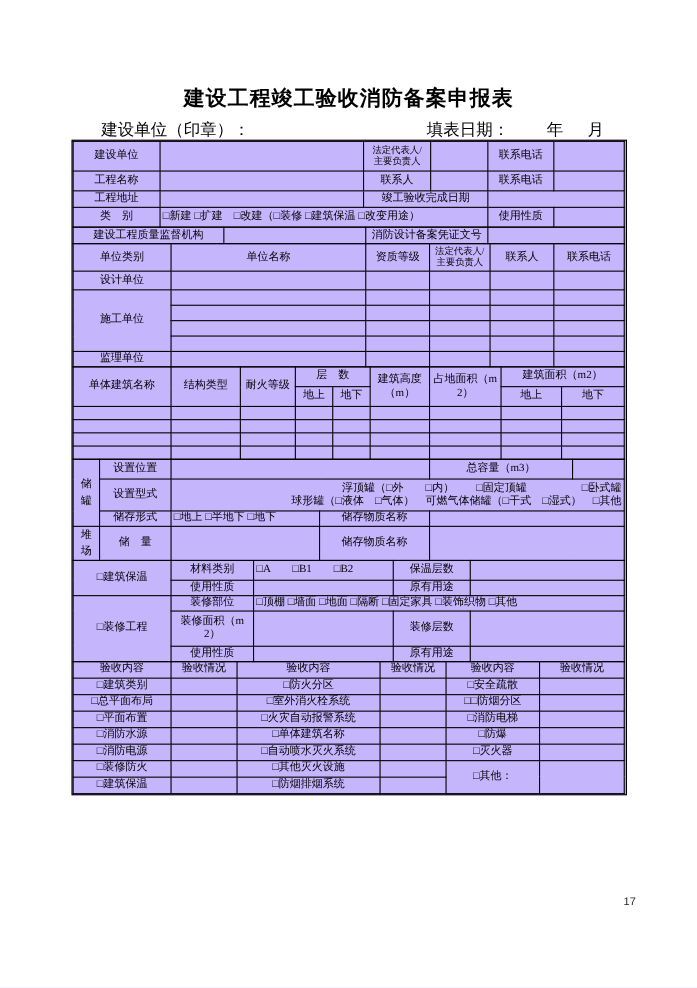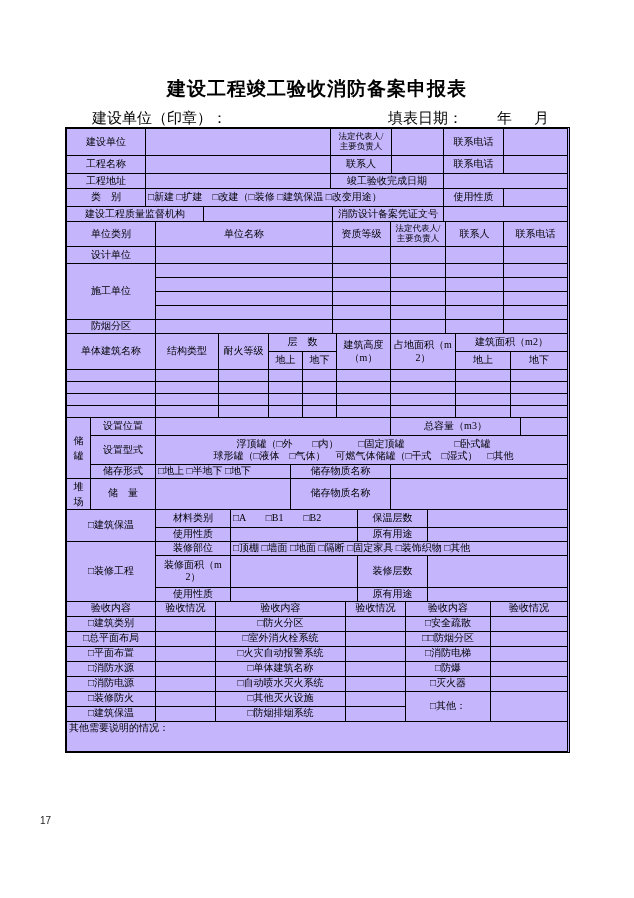--- a/index.html
+++ b/index.html
@@ -27,24 +27,24 @@
   td{
     border:1px solid #000;font-size:10px;line-height:1.25;text-align:center;
     vertical-align:middle;padding:0 2px;overflow:hidden;color:#000;
     word-break:break-all;
   }
   .small{font-size:8.5px;line-height:1.15;}
   .left{text-align:left;}
   .top{vertical-align:top;}
   .vert{width:12px;margin:0 auto;word-break:break-all;line-height:1.5;}
   .twolines span{display:block;}
-  .optline{display:block;text-align:center;padding-left:4px;}
+  .optline{display:block;text-align:right;padding-left:4px;}
   .pagenum{
-    position:absolute;top:815px;left:0;width:578px;text-align:left;
-    font-size:10px;font-family:"Liberation Sans","DejaVu Sans",sans-serif;color:#222;padding-left:40px;
+    position:absolute;top:815px;left:0;width:578px;text-align:right;
+    font-size:10px;font-family:"Liberation Sans","DejaVu Sans",sans-serif;color:#222;
   } .h28 td{height:26px;} .h26 td{height:24px;} .h19 td{height:17px;} .h18 td{height:16px;}
   .h16 td{height:14px;} .h15 td{height:13px;} .h13 td{height:11px;}
   .h30 td{height:28px;} .h33 td{height:31px;} .h27 td{height:25px;}
   .h31 td{height:29px;}
 </style>
 </head>
 <body>
 
 <div class="page">
 
@@ -172,21 +172,21 @@
         <td></td>
       </tr>
       <tr class="h15">
         <td></td>
         <td></td>
         <td></td>
         <td></td>
         <td></td>
       </tr>
       <tr class="h15">
-        <td>防烟分区</td>
+        <td>监理单位</td>
         <td></td>
         <td></td>
         <td></td>
         <td></td>
         <td></td>
       </tr>
     </tbody>
       </table>
 
     <table>
@@ -418,28 +418,18 @@
       </tr>
       <tr class="h16">
         <td>□建筑保温</td>
         <td></td>
         <td>□防烟排烟系统</td>
         <td></td>
       </tr>
     </tbody>
       </table>
 
-    <table>
-      <colgroup>
-          <col style="width:501px">
-        </colgroup>
-      <tbody>
-          <tr class="h31">
-        <td class="left top">其他需要说明的情况：</td>
-      </tr>
-    </tbody>
-      </table>
 
   </div>
 
   <div class="pagenum">17</div>
 
 </div>
 
 </body></html>

